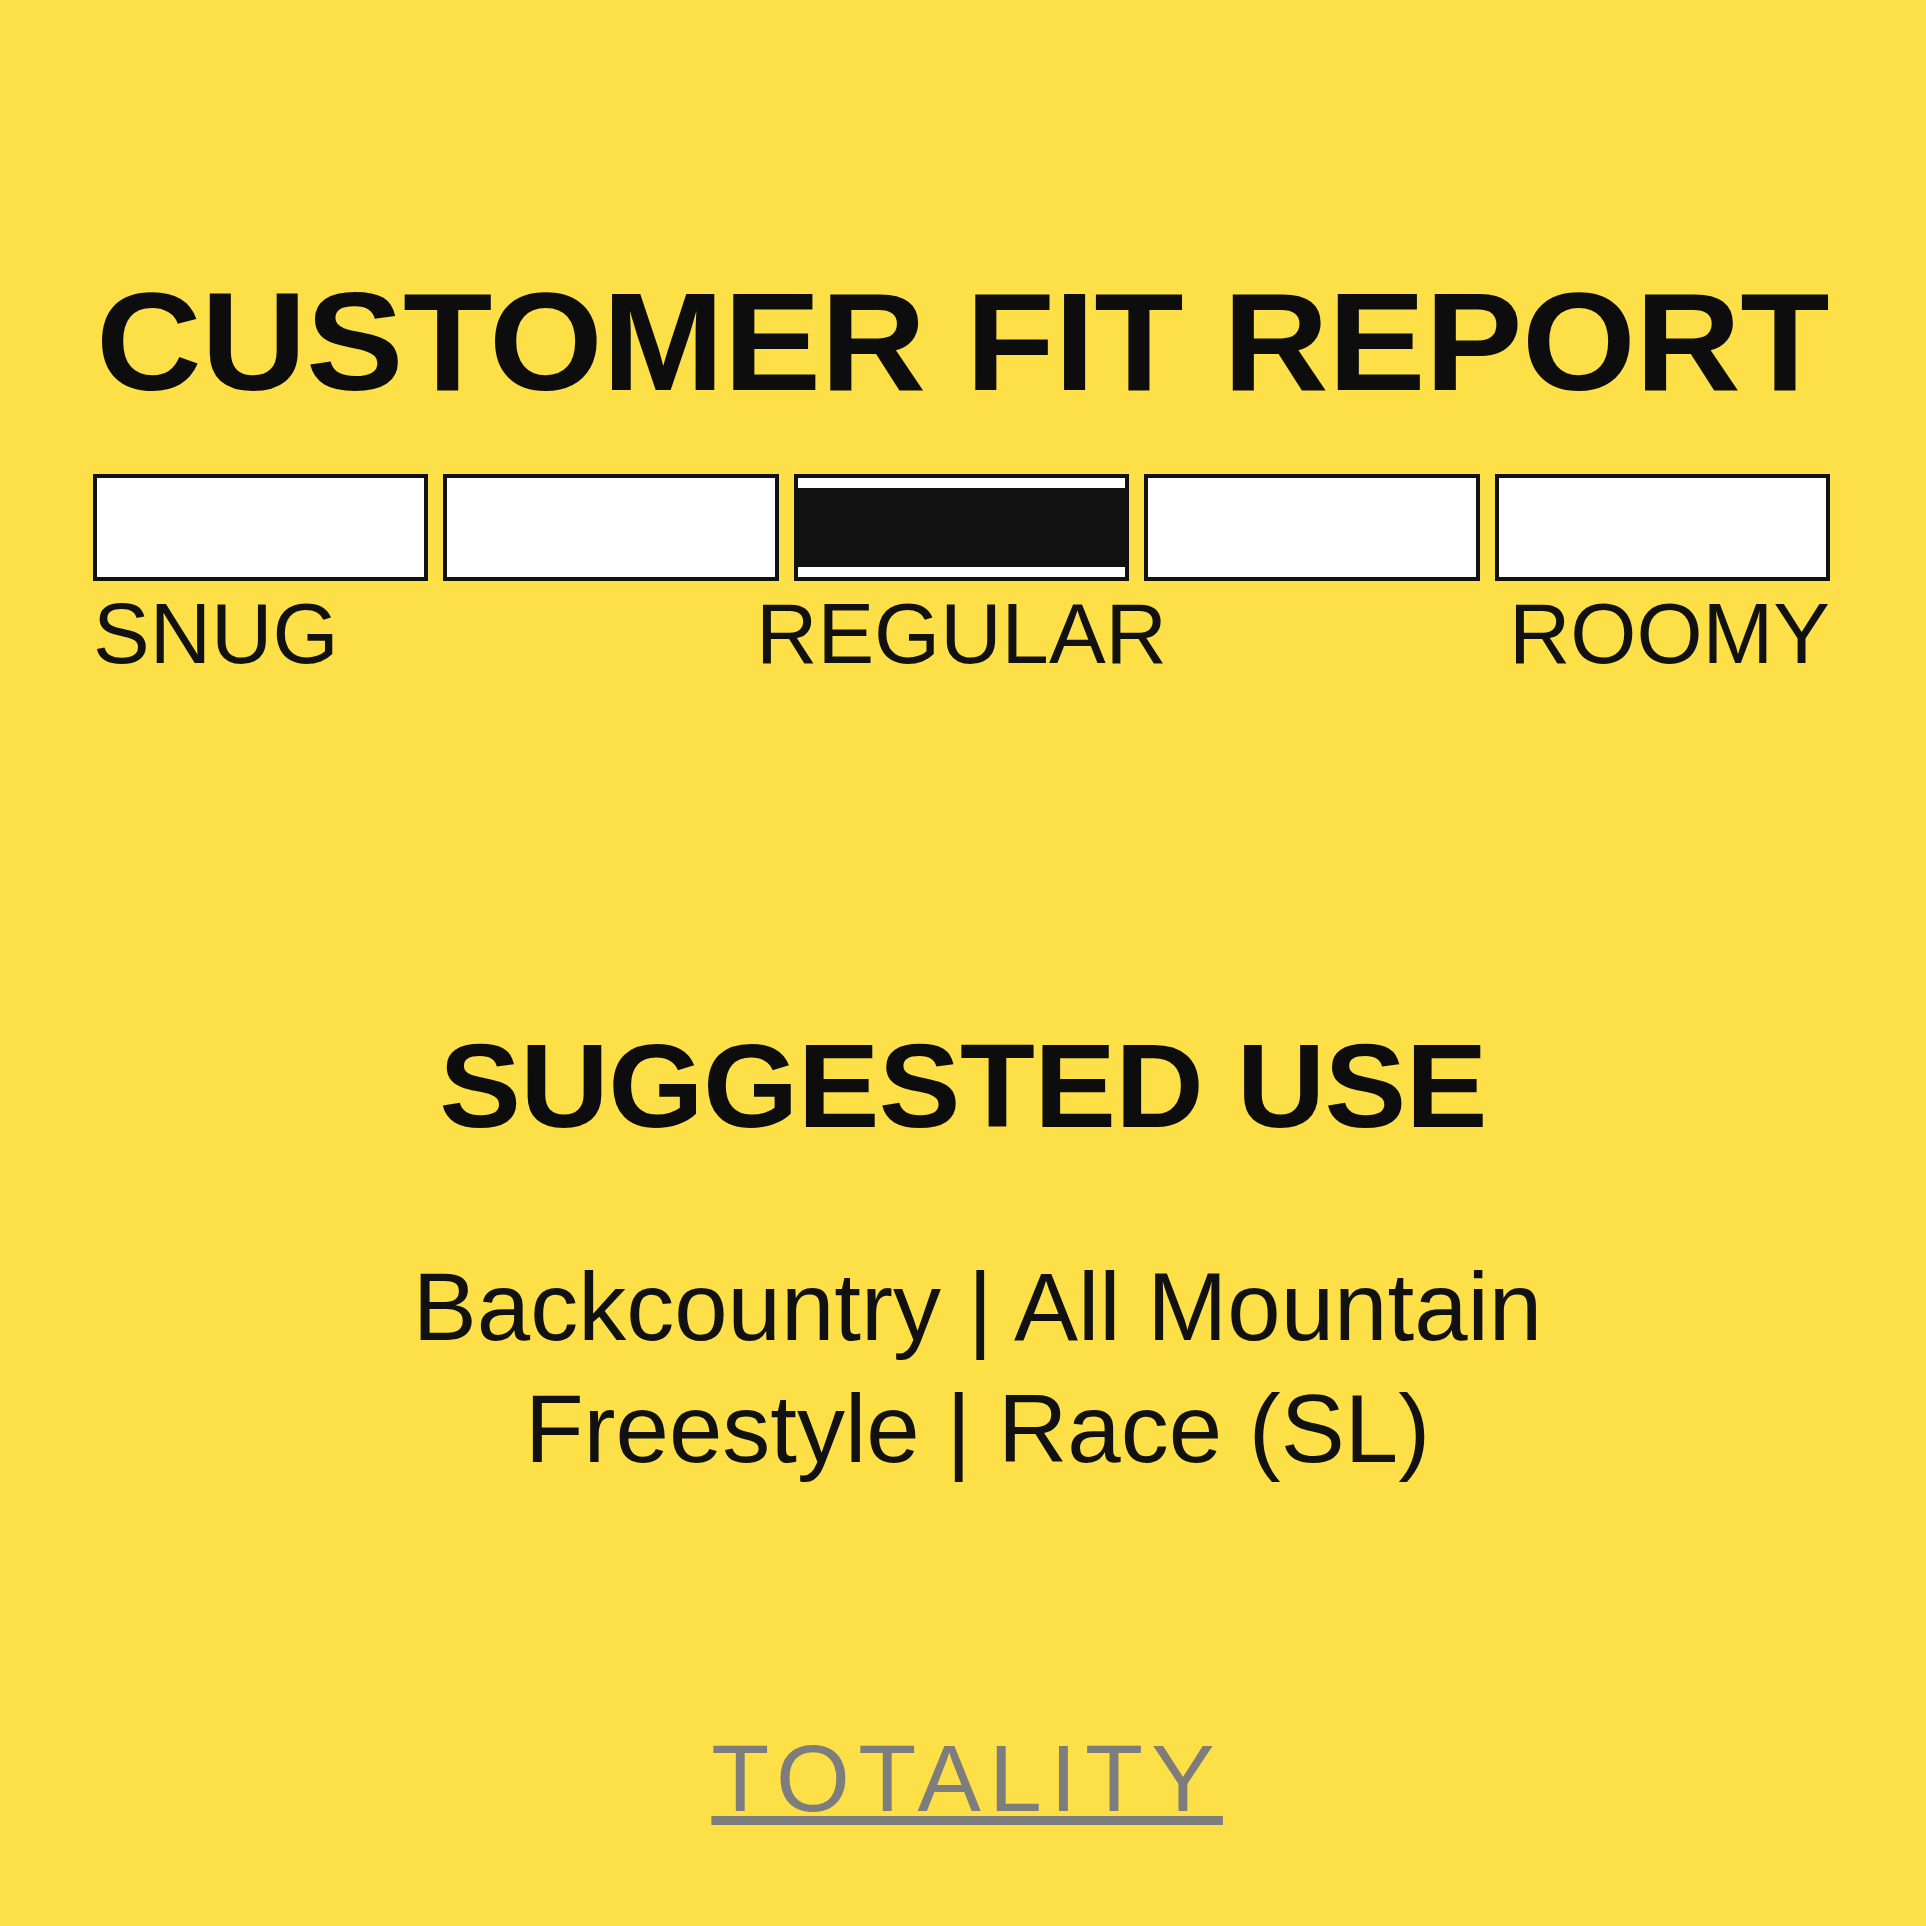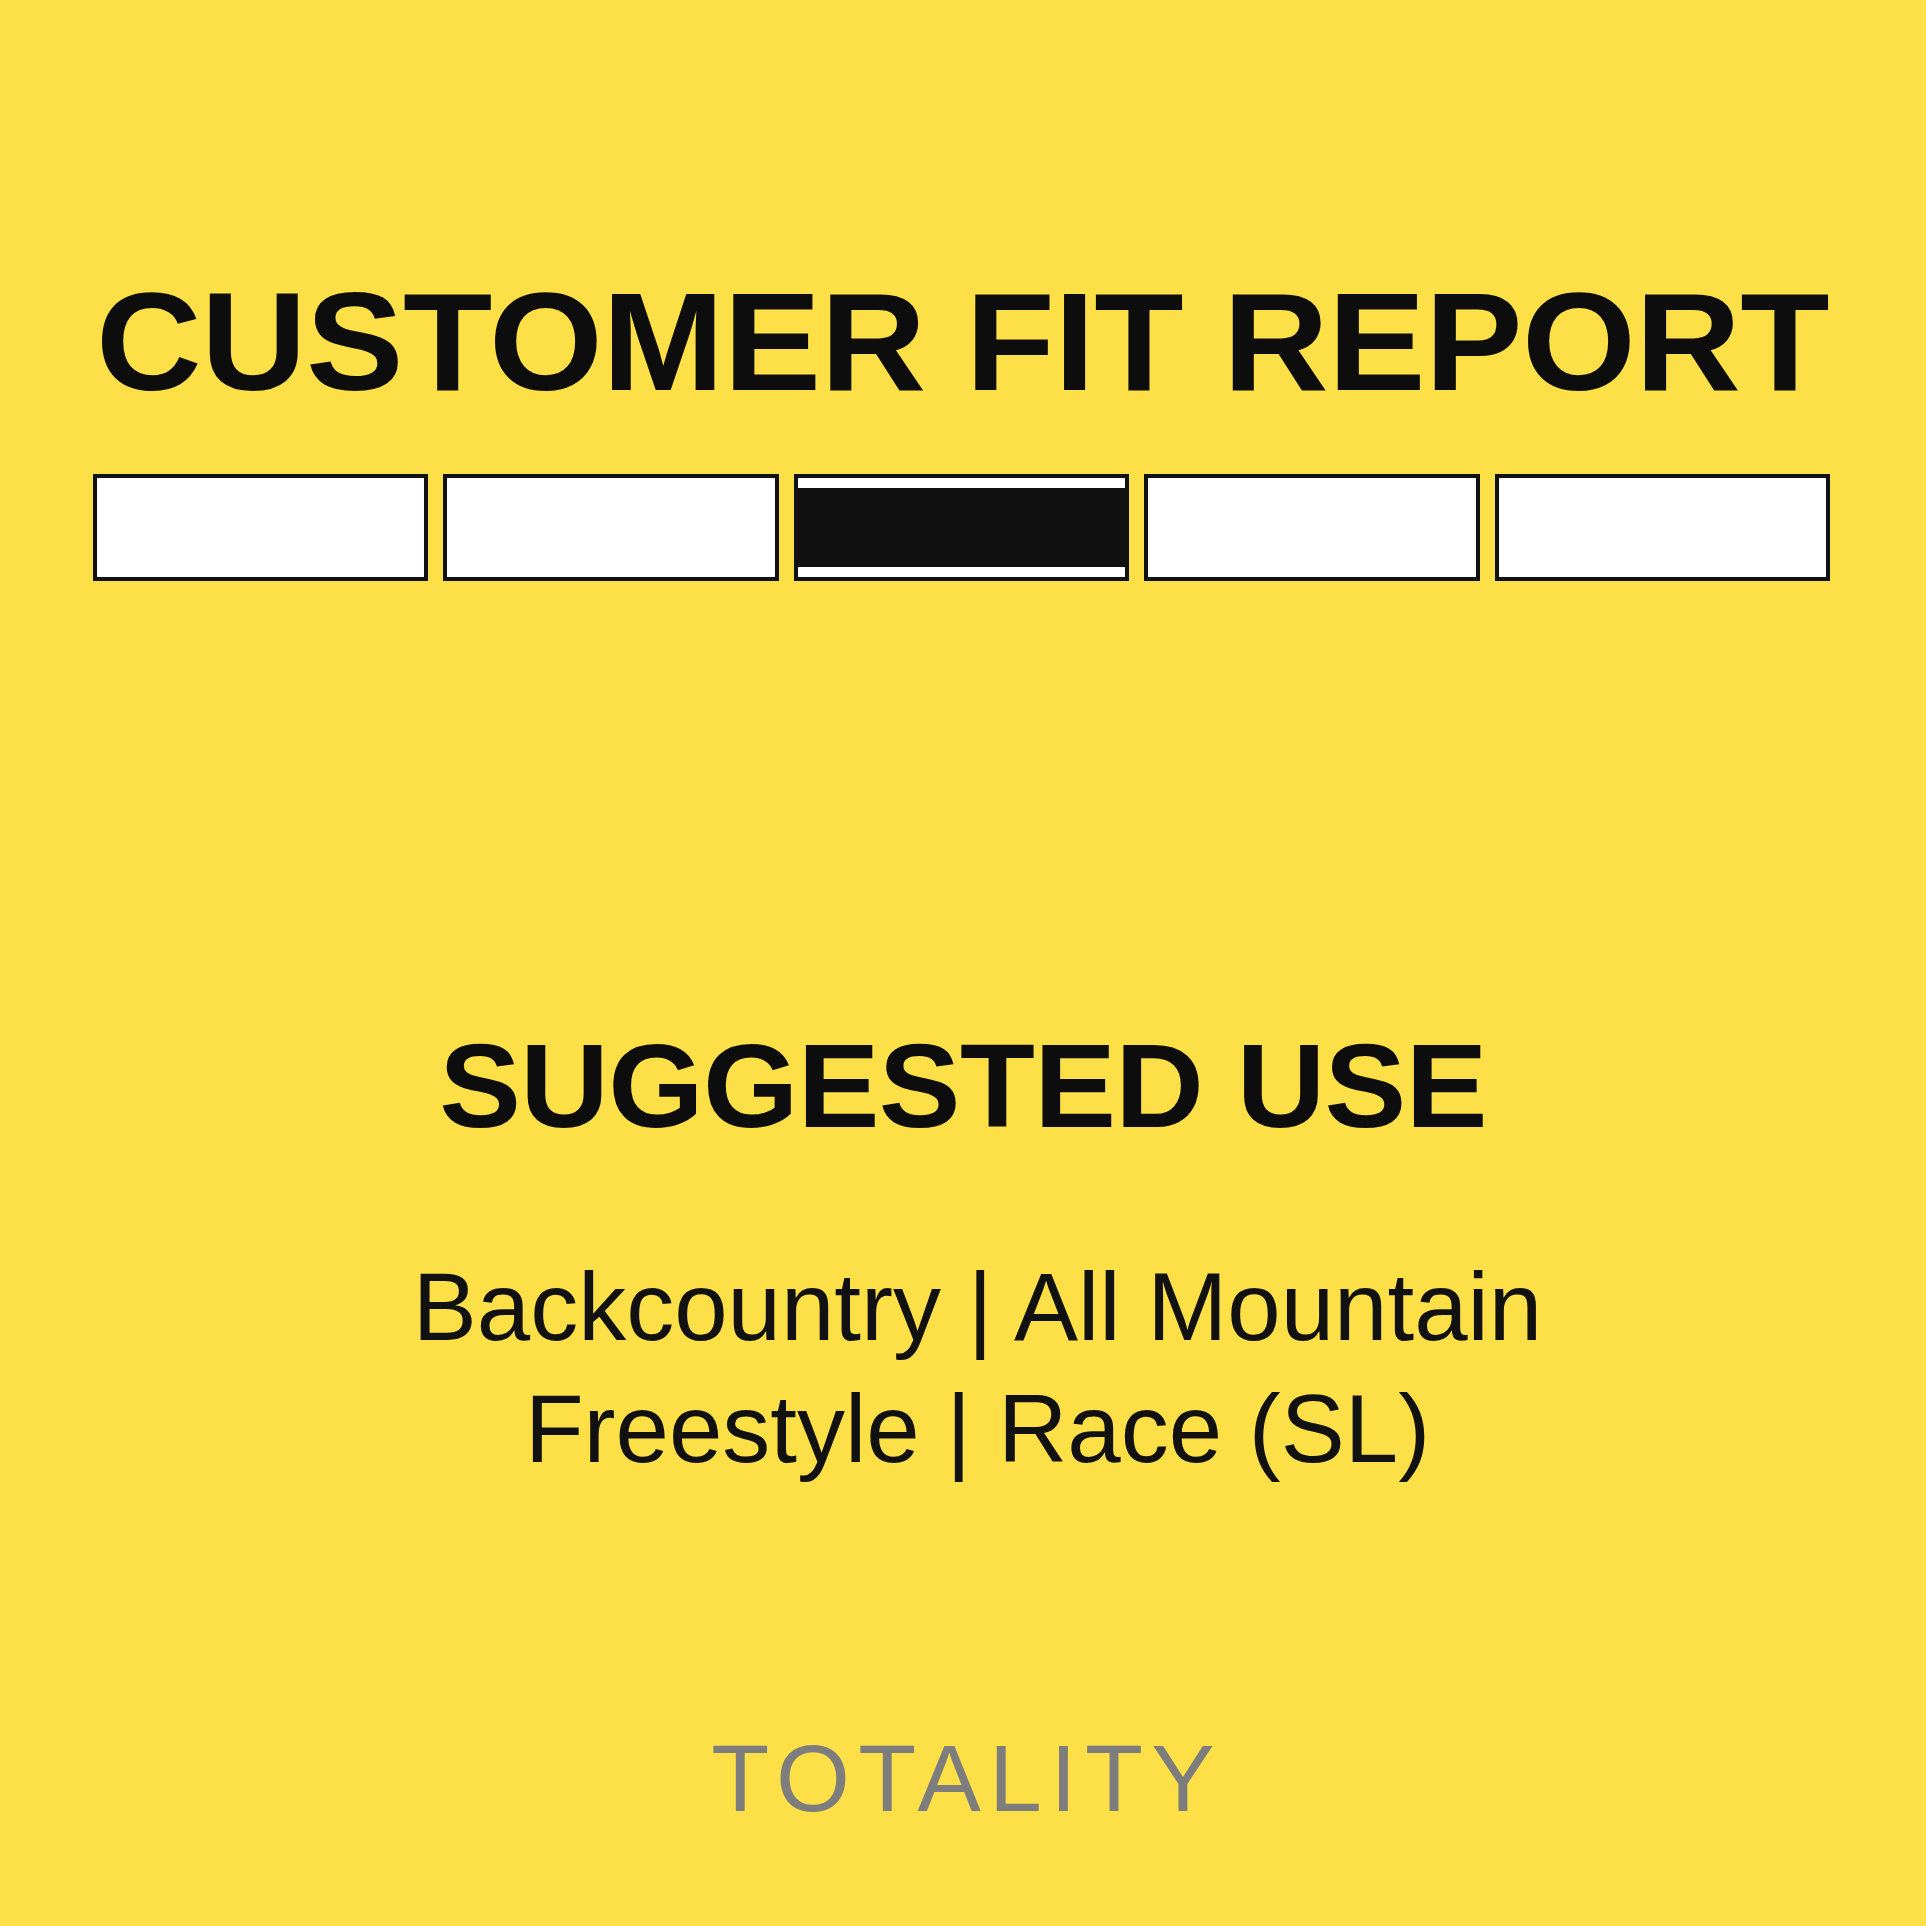--- a/index.html
+++ b/index.html
@@ -124,37 +124,45 @@
     top: 1727px;
     width: 1926px;
     text-align: center;
     color: #7d7d7d;
     font-size: 95px;
     line-height: 103px;
     font-weight: normal;
     letter-spacing: 8.3px;
     white-space: nowrap;
     text-indent: 8.3px;
+    text-decoration: underline;
   }
 </style>
 </head>
 <body>
 
 <div id="page">
 
   <div class="fit-title">CUSTOMER FIT REPORT</div>
 
   <div class="fit-scale">
     <div class="fit-seg"></div>
     <div class="fit-seg"></div>
     <div class="fit-seg active"></div>
     <div class="fit-seg"></div>
     <div class="fit-seg"></div>
   </div>
 
+  <div class="fit-labels">
+    <div class="fit-label pos-start">SNUG</div>
+    <div class="fit-label empty"></div>
+    <div class="fit-label pos-center">REGULAR</div>
+    <div class="fit-label empty"></div>
+    <div class="fit-label pos-end">ROOMY</div>
+  </div>
 
   <div class="use-title">SUGGESTED USE</div>
 
   <div class="use-lines">
     <div class="use-line">Backcountry | All Mountain</div>
     <div class="use-line">Freestyle | Race (SL)</div>
   </div>
 
   <div class="brand">TOTALITY</div>
 

